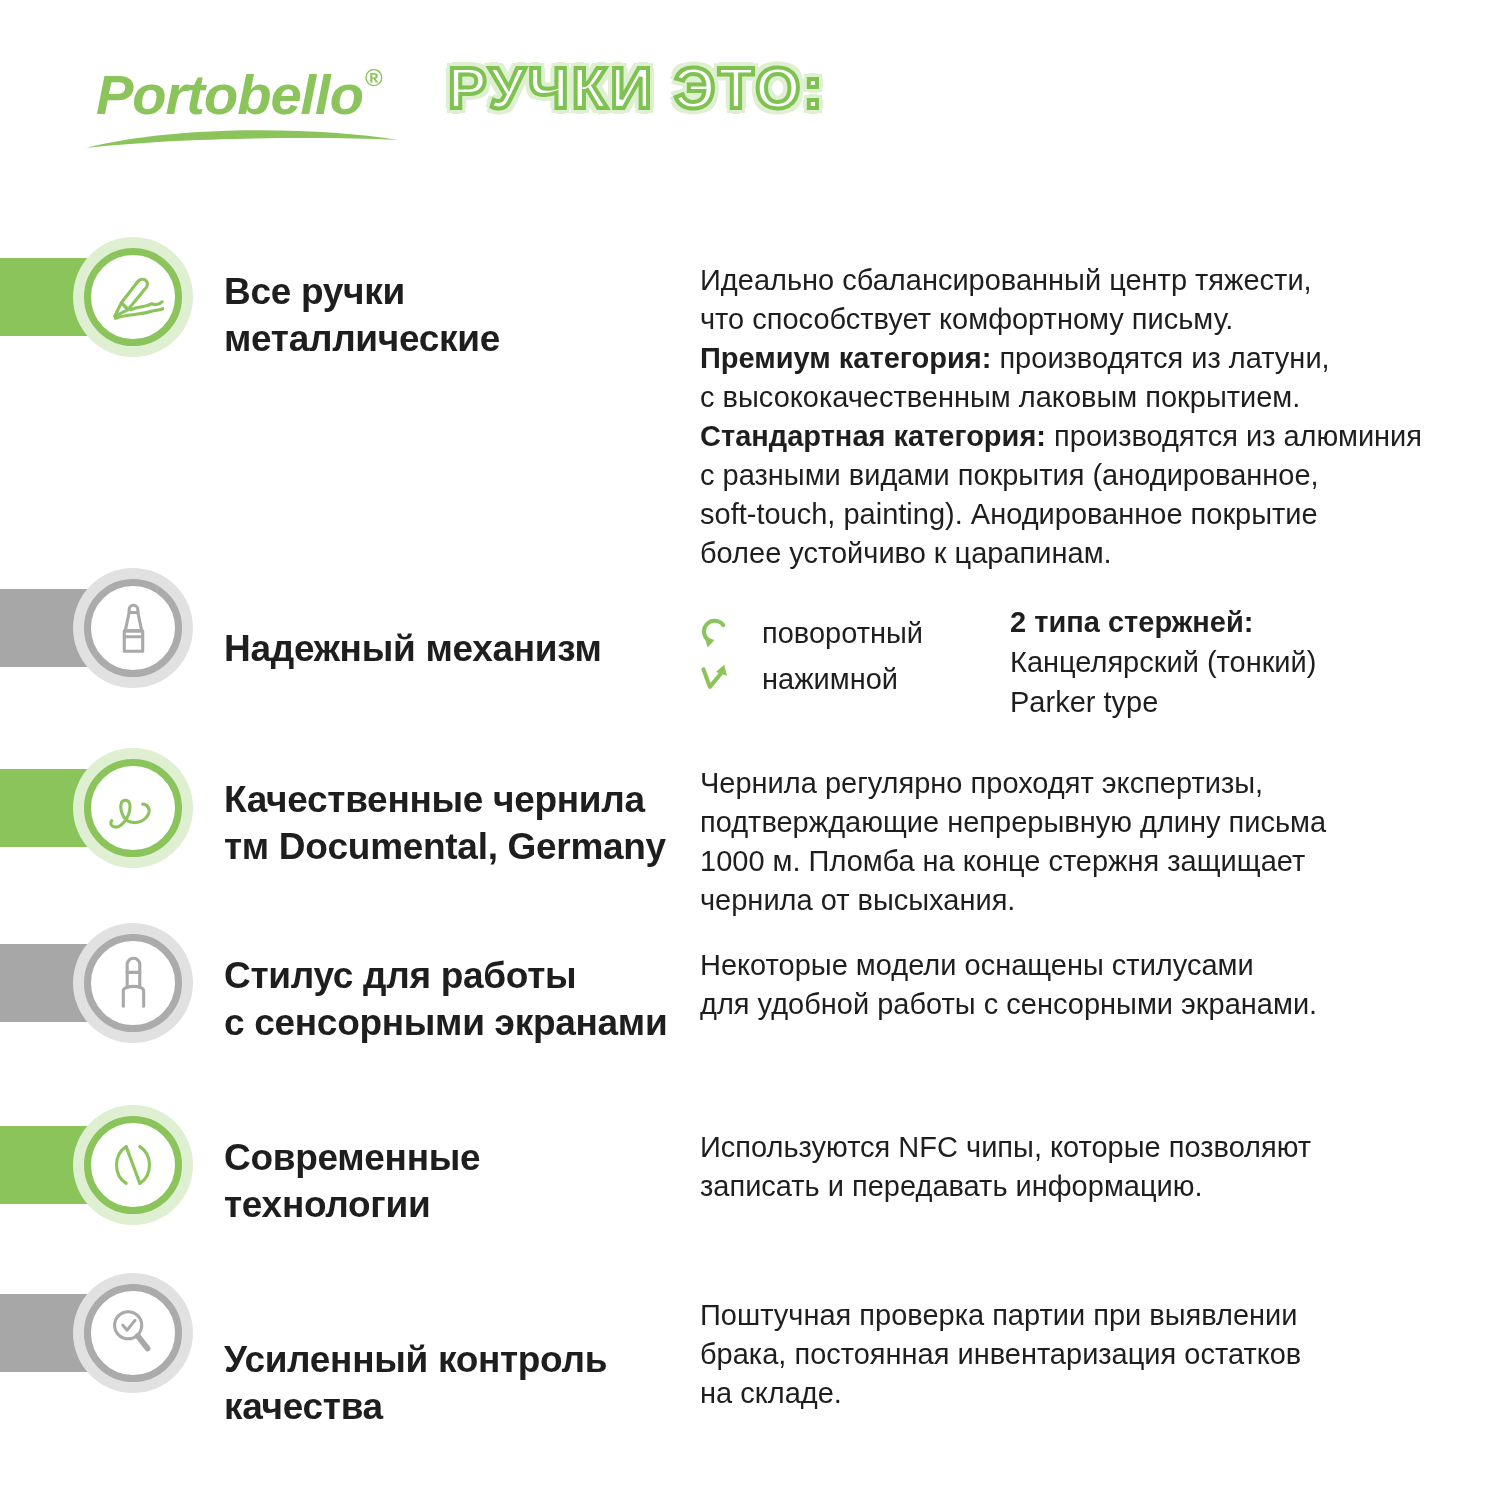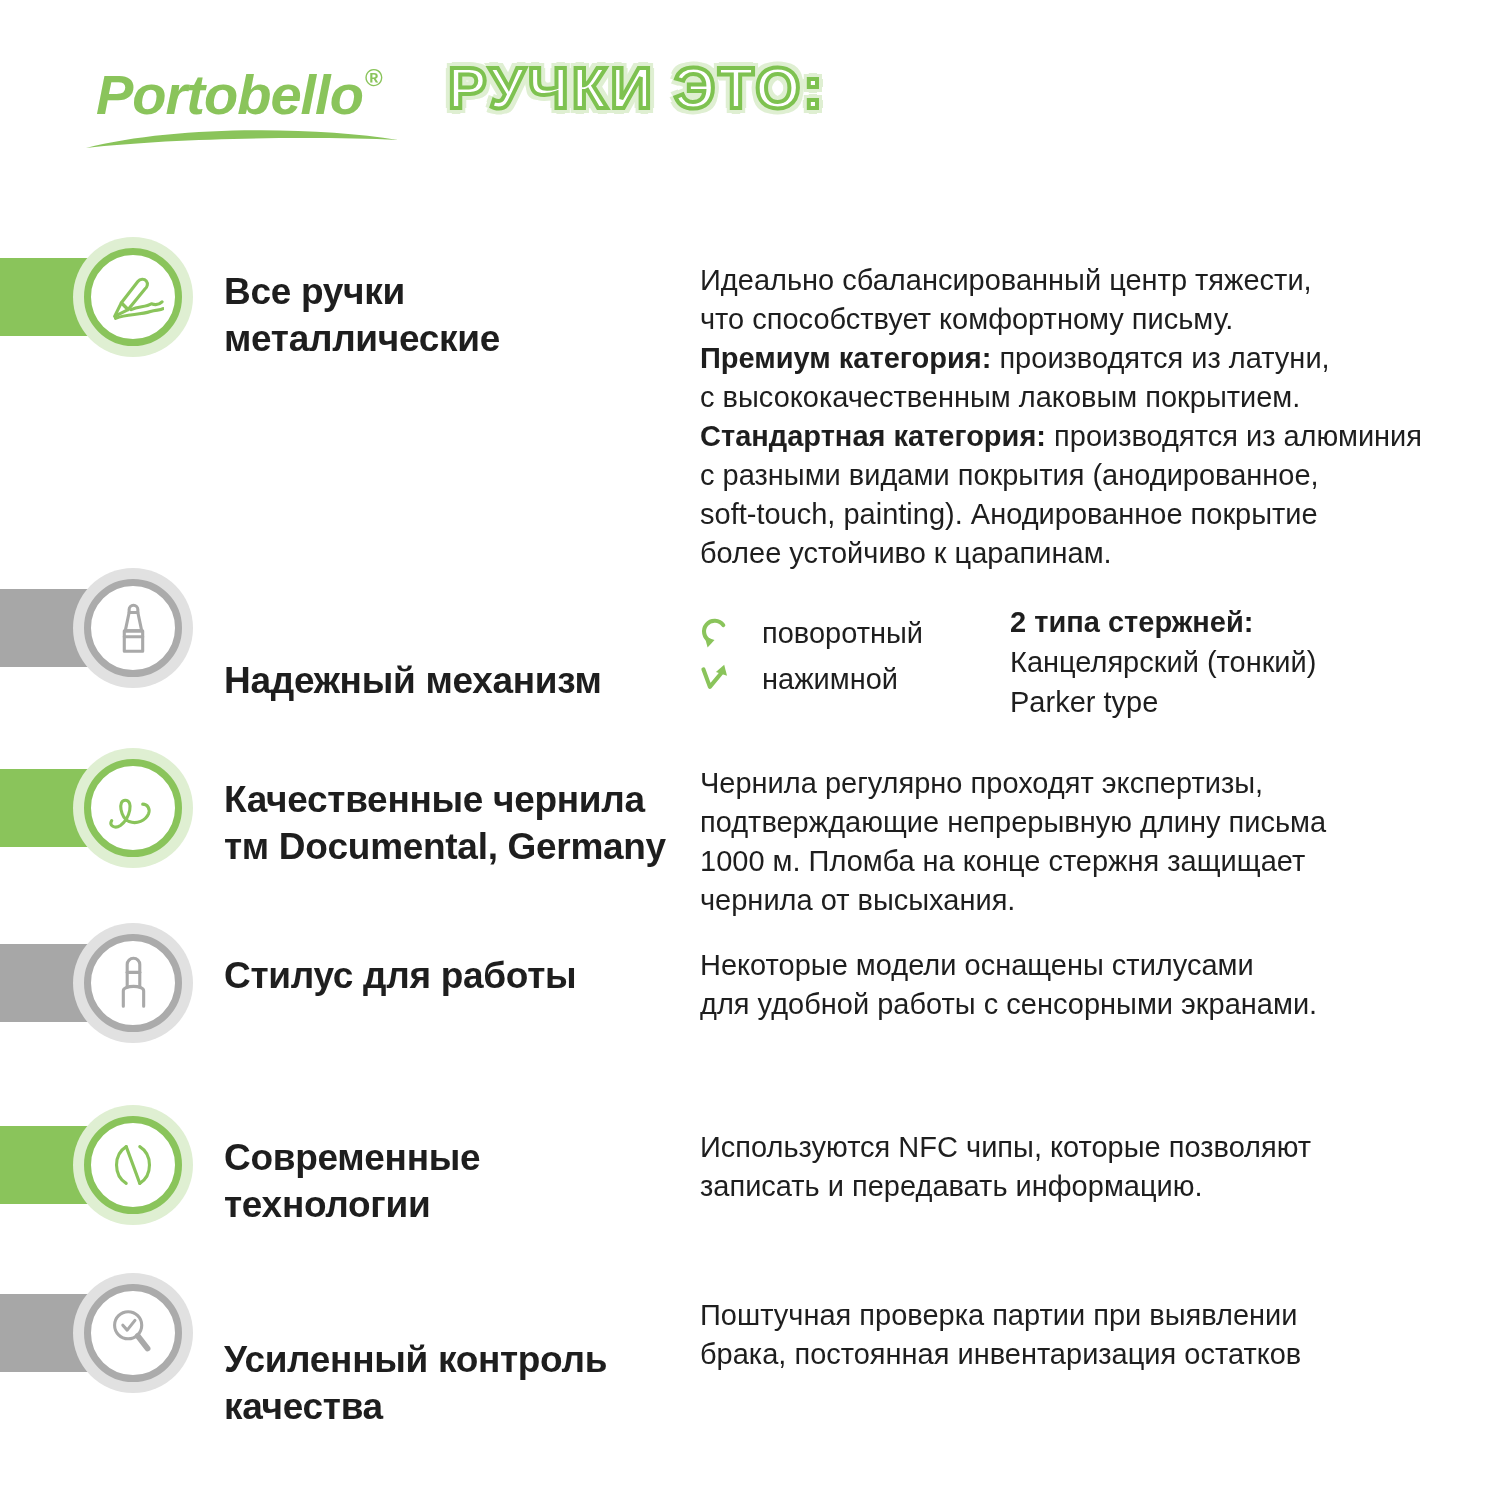--- a/index.html
+++ b/index.html
@@ -101,21 +101,21 @@
 <div class="badge gray" style="top:568px">
   <div class="badge-inner">
     <svg class="icon-svg" width="62" height="62" viewBox="0 0 64 64">
       <path class="gr-stroke" d="M28 16 v-3 a4.5 4.5 0 0 1 9 0 v3"></path>
       <path class="gr-stroke" d="M28 16 L37 16 L41 35 L24 35 Z"></path>
       <path class="gr-stroke" d="M23 35 h19 v21 h-19 z"></path>
       <line class="gr-stroke" x1="23" y1="41" x2="42" y2="41"></line>
     </svg>
   </div>
 </div>
-<h2 class="title" style="top:641px">
+<h2 class="title" style="top:609px">
   <div>Надежный механизм</div>
 </h2>
 <div class="mechanisms" style="top:610px">
   <div class="mech-item">
     <svg width="37" height="37" viewBox="0 0 40 40">
       <path d="M29.5 11 A11.5 11.5 0 1 0 15 28" fill="none" stroke="#8AC45B" stroke-width="4.4" stroke-linecap="round"></path>
       <path d="M9.5 23.5 L20 27 L12.5 35 Z" fill="#8AC45B"></path>
     </svg>
     <span>поворотный</span>
   </div>
@@ -157,20 +157,21 @@
   <div class="badge-inner">
     <svg class="icon-svg" width="62" height="62" viewBox="0 0 64 64">
       <path class="gr-stroke" d="M26 36 V13 a6.5 6.5 0 0 1 13 0 v23"></path>
       <line class="gr-stroke" x1="26" y1="21" x2="39" y2="21"></line>
       <path class="gr-stroke" d="M22 56 V40 c0 -6 21 -6 21 0 V56"></path>
     </svg>
   </div>
 </div>
 <h2 class="title" style="top:936px">
   <div>Стилус для работы</div>
+  <div>с сенсорными экранами</div>
 </h2>
 <div class="body-text" style="top:946px">
   <div><span>Некоторые модели оснащены стилусами</span></div>
   <div><span>для удобной работы с сенсорными экранами.</span></div>
 </div>
 
 <div class="bar green" style="top:1126px"></div>
 <div class="badge green" style="top:1105px">
   <div class="badge-inner">
     <svg class="icon-svg" width="62" height="62" viewBox="0 0 64 64">
@@ -199,13 +200,14 @@
     </svg>
   </div>
 </div>
 <h2 class="title" style="top:1320px">
   <div>Усиленный контроль</div>
   <div>качества</div>
 </h2>
 <div class="body-text" style="top:1296px">
   <div><span>Поштучная проверка партии при выявлении</span></div>
   <div><span>брака, постоянная инвентаризация остатков</span></div>
+  <div><span>на складе.</span></div>
 </div>
 
 </body></html>

